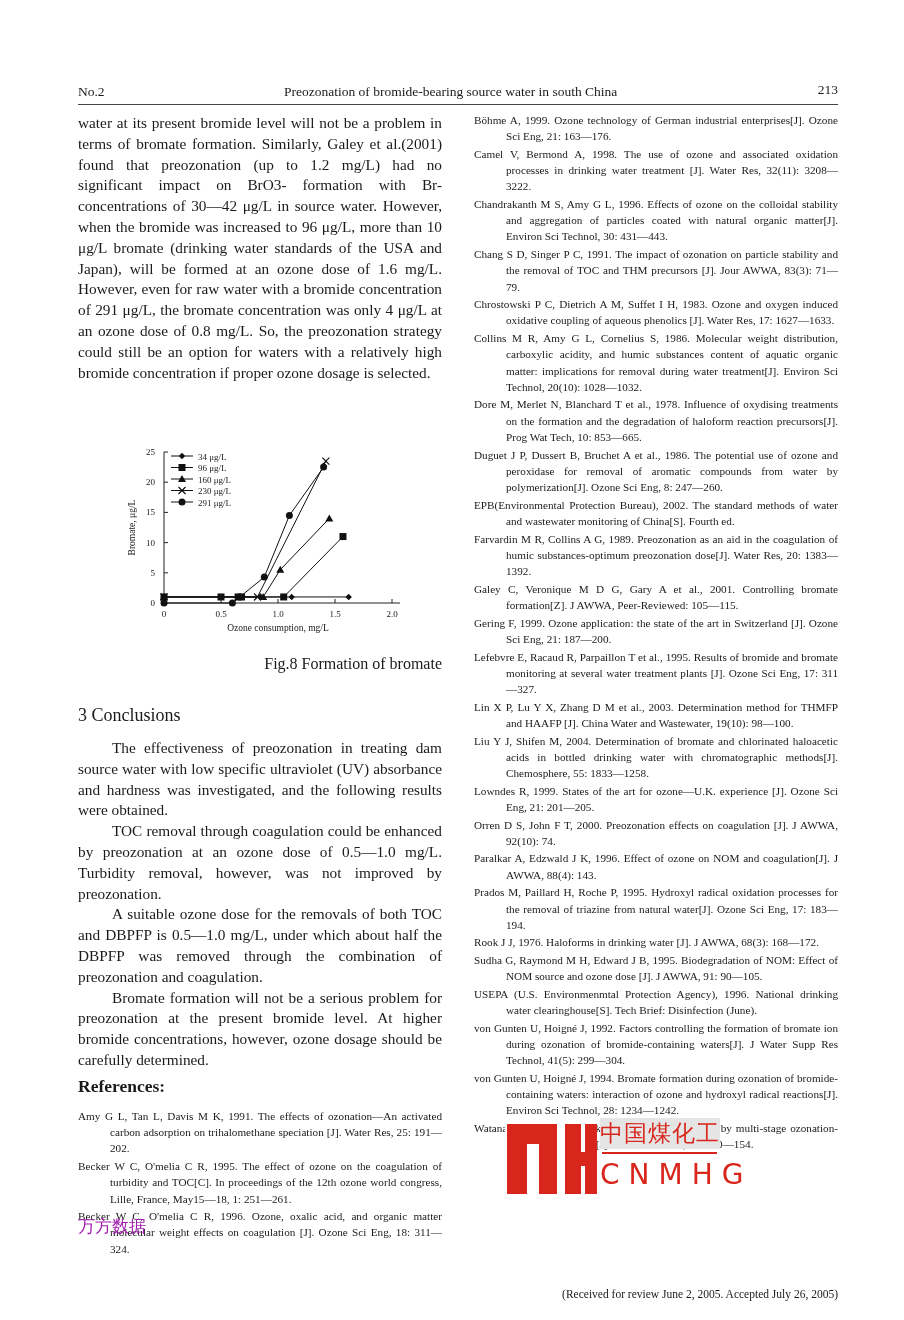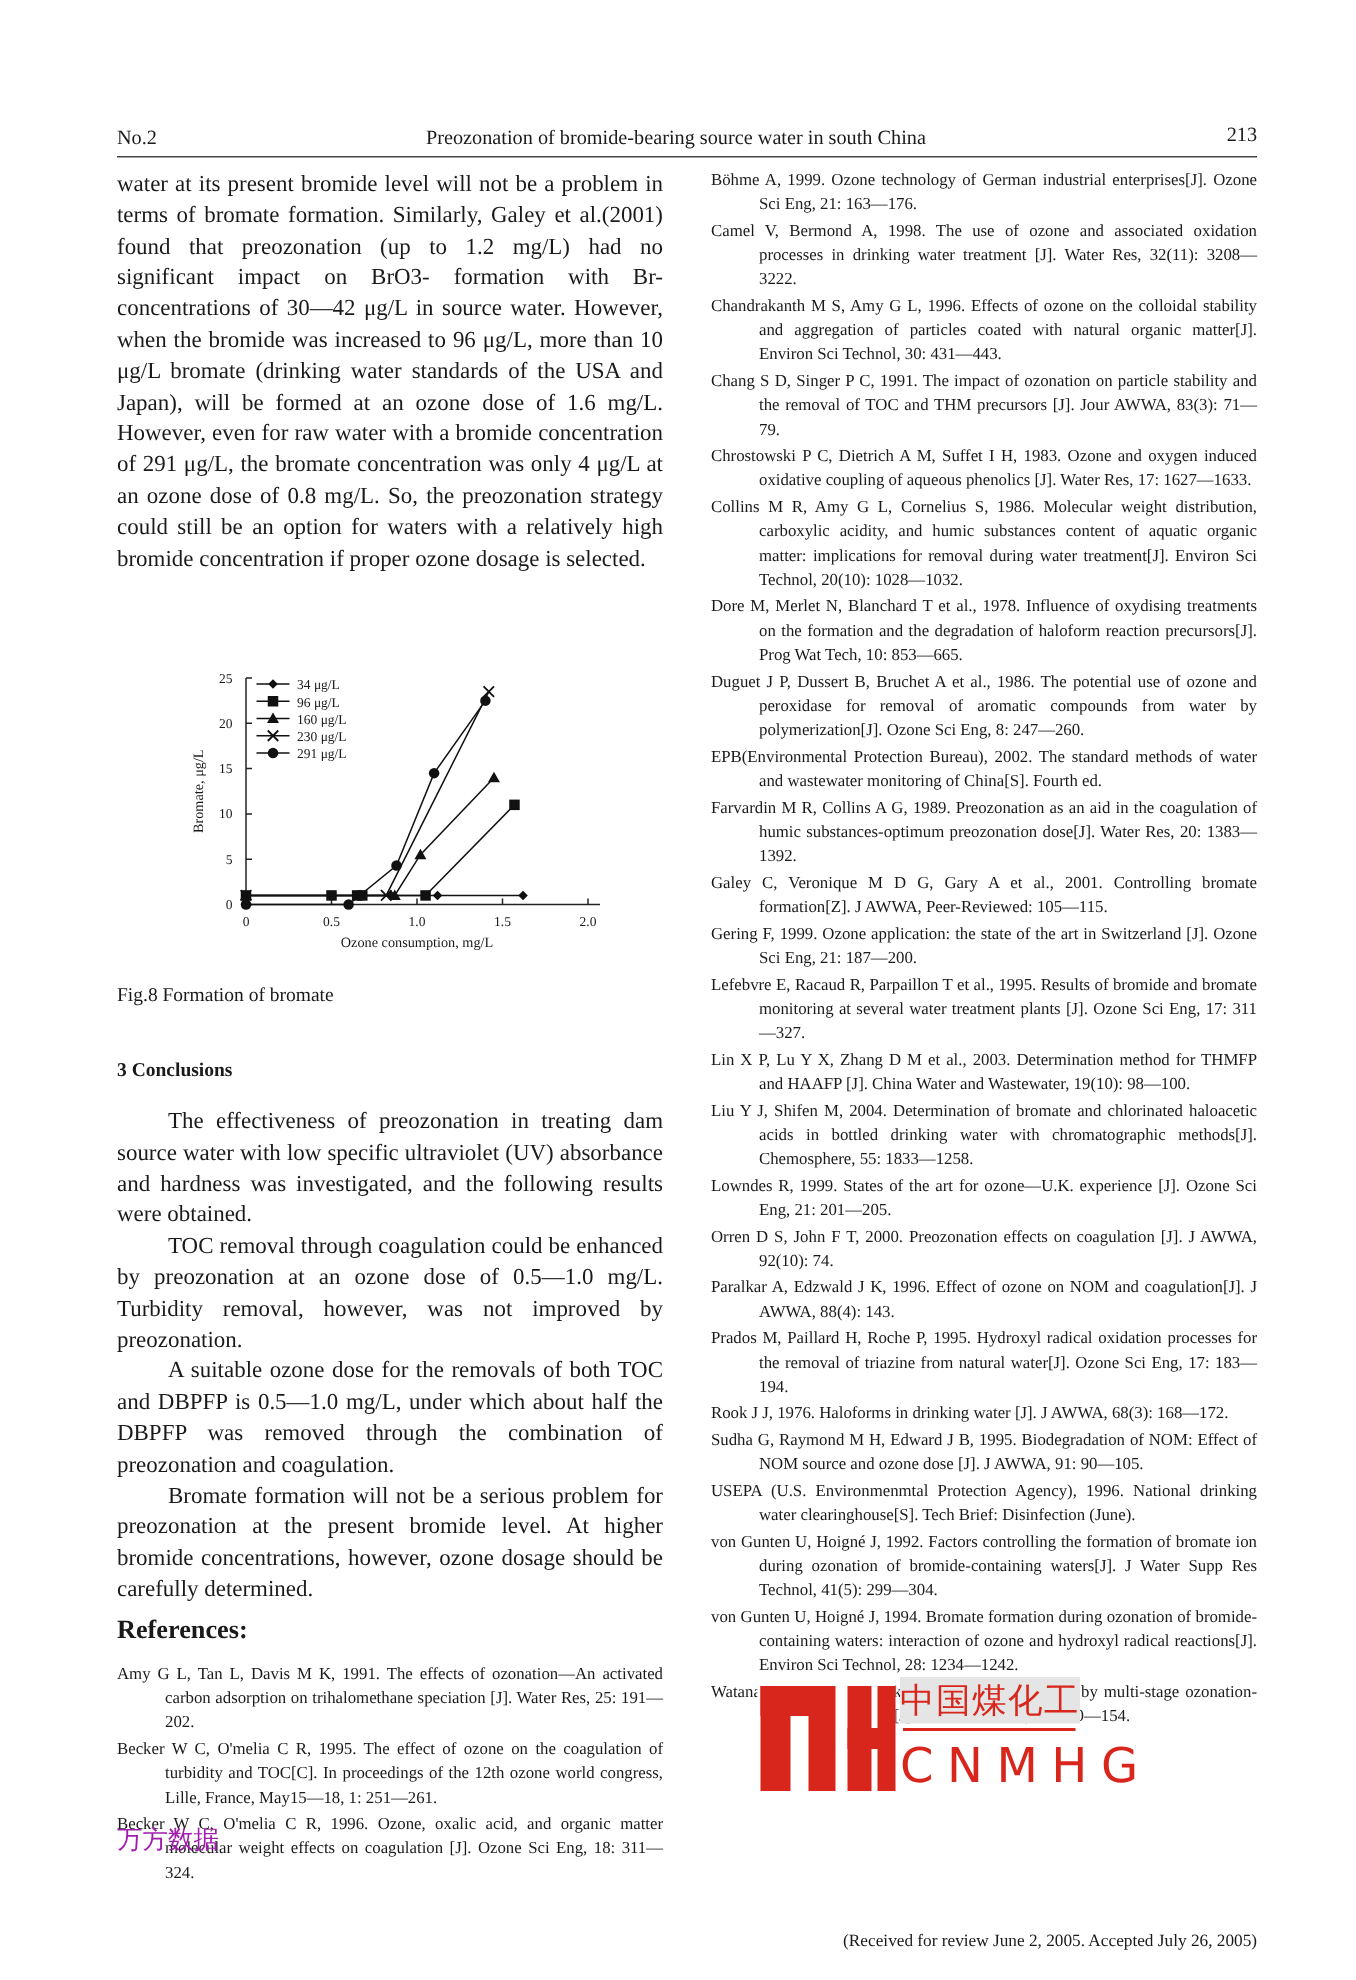--- a/index.html
+++ b/index.html
@@ -6,34 +6,34 @@
   body { width:904px; height:1320px; position:relative; overflow:hidden;
          font-family:"Liberation Serif", "DejaVu Serif", serif; color:#1a1a1a; }
   .hdr { position:absolute; top:80px; left:78px; width:760px; height:24px; font-size:13.5px; }
   .hdr .no { position:absolute; left:0; top:4px; }
   .hdr .title { position:absolute; left:206px; top:4px; }
   .hdr .pg { position:absolute; right:0; top:2px; }
   .hdr .rule { position:absolute; left:0; right:0; top:24px; border-top:1px solid #444; }
   .colL { position:absolute; left:78px; width:364px; }
   .para { font-size:15.3px; line-height:20.8px; text-align:justify; margin:0; }
   .indent { text-indent:34px; }
-  .caption { position:absolute; left:78px; width:364px; top:655px; text-align:left; font-size:13px; }
-  h2.sec { position:absolute; left:78px; top:705px; margin:0; font-size:13px; font-weight:bold; }
+  .caption { position:absolute; left:78px; width:364px; top:655px; text-align:right; font-size:16px; }
+  h2.sec { position:absolute; left:78px; top:705px; margin:0; font-size:18px; font-weight:normal; }
   h2.refs { position:absolute; left:78px; top:1076px; margin:0; font-size:17.5px; font-weight:bold; }
   .reflist { font-size:11.2px; line-height:16.2px; margin:0; padding:0; list-style:none; }
   .reflist li { padding-left:32px; text-indent:-32px; text-align:justify; margin-bottom:1.5px; }
   .colR { position:absolute; left:474px; top:112px; width:364px; }
   .received { position:absolute; right:66px; top:1240px; font-size:11.5px;margin-top:48px; }
   .wanfang { position:absolute; left:78px; top:1215px; font-family:"DejaVu Sans", sans-serif; font-size:17px; color:#a21caf; }
   .chart { position:absolute; left:115px; top:442px; }
   .chart text { font-family:"Liberation Serif", serif; fill:#1a1a1a; }
   .wm { position:absolute; left:505px; top:1118px; width:215px; height:78px; }
   .wm .bar { position:absolute; background:#d9261c; }
   .wm .cn { position:absolute; left:95px; top:0px; font-family:"DejaVu Sans", sans-serif; font-size:23px; color:#d9261c; letter-spacing:1px; background:#e5e5e5; }
-  .wm .en { position:absolute; left:95px; top:40px; font-family:"DejaVu Sans", sans-serif; font-size:32px; color:#d9261c; letter-spacing:9px; }
+  .wm .en { position:absolute; left:95px; top:40px; font-family:"DejaVu Sans", sans-serif; font-size:28px; color:#d9261c; letter-spacing:9px; }
   .wm .line { position:absolute; left:97px; top:34px; width:115px; height:2px; background:#d9261c; }
   .wm .mask { position:absolute; left:0; top:0; width:92px; height:78px; background:#fff; }
 </style>
 </head>
 <body>
 
 <div class="hdr">
   <span class="no">No.2</span>
   <span class="title">Preozonation of bromide-bearing source water in south China</span>
   <span class="pg">213</span>

